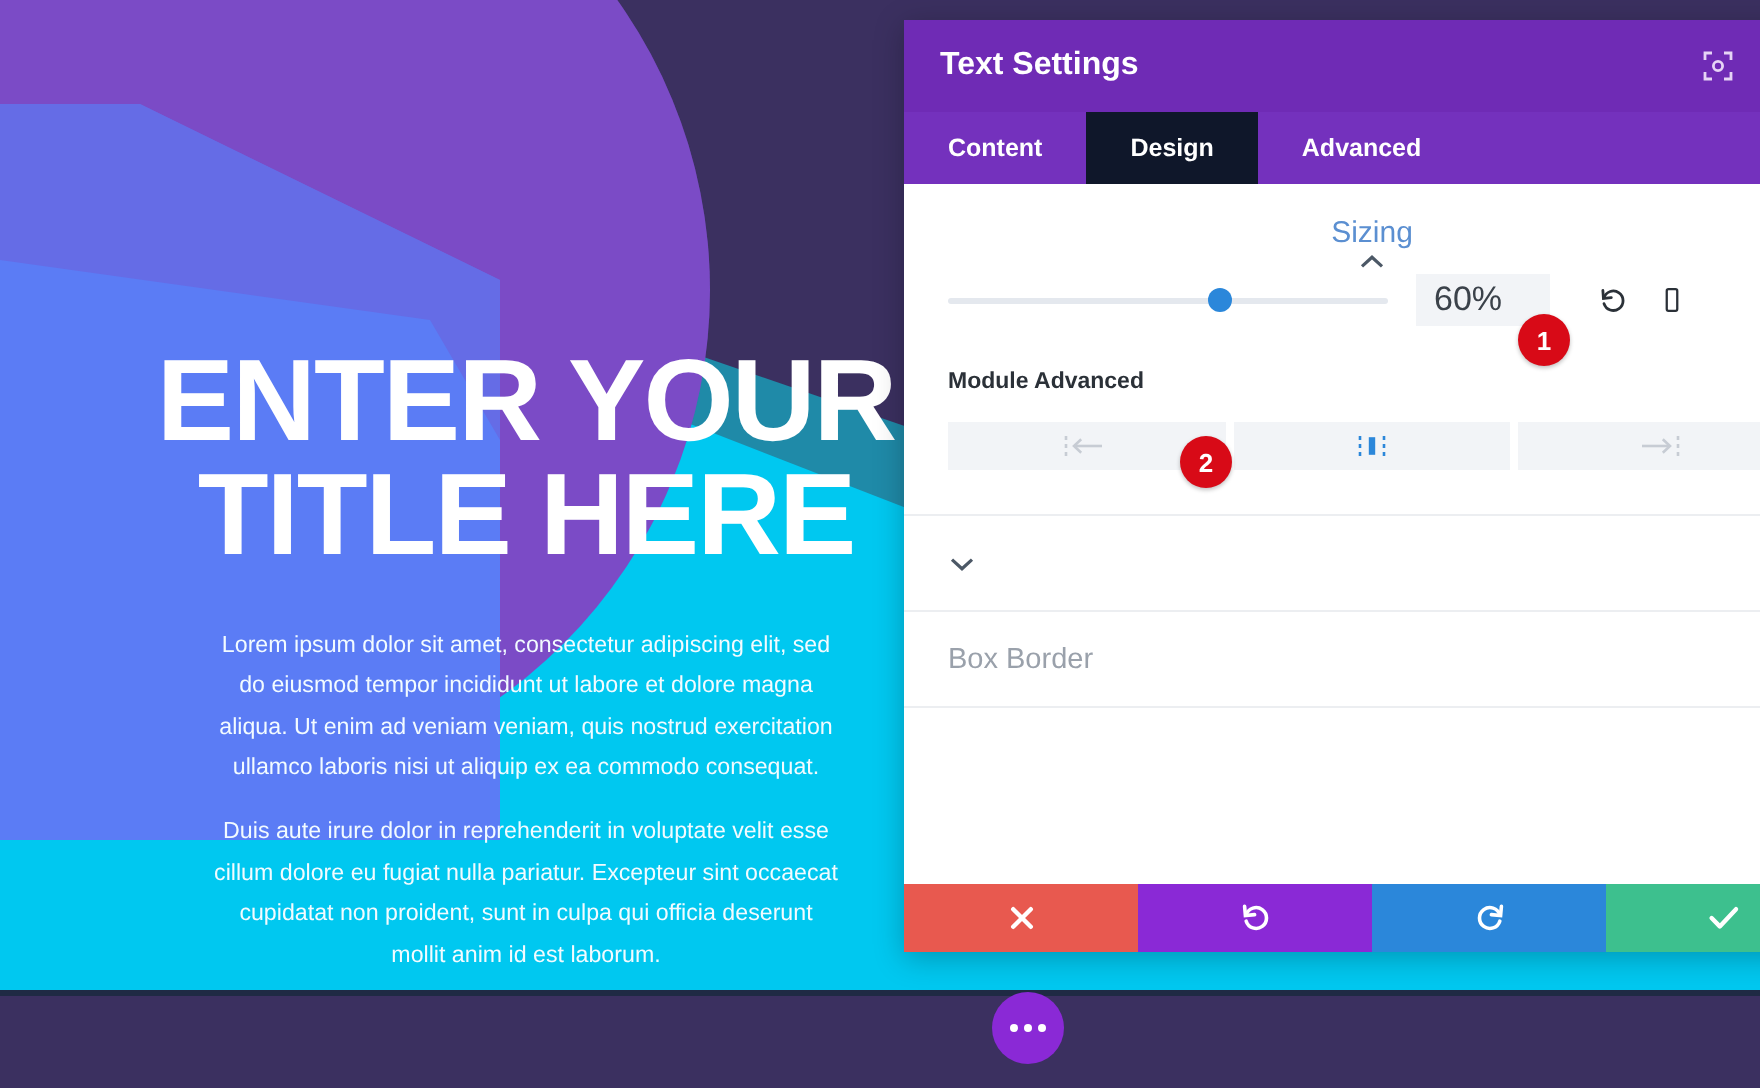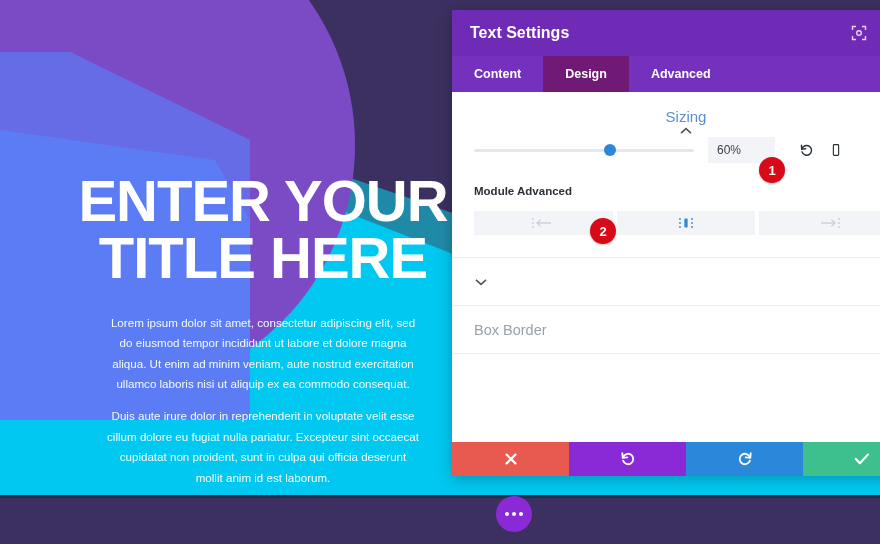--- a/index.html
+++ b/index.html
@@ -154,21 +154,21 @@
     flex: none;
   }
   .tab {
     padding: 0 22px;
     display: flex;
     align-items: center;
     color: #ffffff;
     font-size: 12.5px;
     font-weight: bold;
   }
-  .tab.active { background: #701a75; }
+  .tab.active { background: #0f172a; }
 
   .modal-body {
     flex: 1;
     background: #ffffff;
     position: relative;
     overflow: hidden;
   }
 
   .section-open {
     padding: 16px 22px 4px 22px;
@@ -226,21 +226,21 @@
     background: #2b87da;
   }
   .num-input {
     width: 58px;
     height: 26px;
     background: #f2f4f7;
     display: flex;
     align-items: center;
     padding-left: 9px;
     color: #3b424a;
-    font-size: 12px;
+    font-size: 17px;
     margin-right: 22px;
   }
   .ctrl-icon {
     color: #2b3138;
     display: flex;
     align-items: center;
     justify-content: center;
     width: 18px;
     height: 18px;
   }
@@ -352,21 +352,21 @@
     <circle cx="105" cy="145" r="250" fill="#7c4bc6" opacity="0.30"></circle>
     <polygon points="0,130 215,160 250,220 250,420 0,420" fill="#5b7cf5"></polygon>
   </svg>
 
   <div class="hero">
     <h1 class="hero-title">
       <span class="ln">ENTER YOUR</span>
       <span class="ln">TITLE HERE</span>
     </h1>
     <div class="hero-body">
-      <p>Lorem ipsum dolor sit amet, consectetur adipiscing elit, sed do eiusmod tempor incididunt ut labore et dolore magna aliqua. Ut enim ad minim veniam, aute nostrud exercitation ullamco laboris nisi ut aliquip ex ea commodo consequat.</p>
+      <p>Lorem ipsum dolor sit amet, consectetur adipiscing elit, sed do eiusmod tempor incididunt ut labore et dolore magna aliqua. Ut enim ad veniam veniam, quis nostrud exercitation ullamco laboris nisi ut aliquip ex ea commodo consequat.</p>
       <p>Duis aute irure dolor in reprehenderit in voluptate velit esse cillum dolore eu fugiat nulla pariatur. Excepteur sint occaecat cupidatat non proident, sunt in culpa qui officia deserunt mollit anim id est laborum.</p>
     </div>
   </div>
 
   <div class="footer-divider"></div>
   <div class="page-footer-strip"></div>
 
   <div class="fab">
     <span style="display:flex;gap:3px;">
       <i></i>

